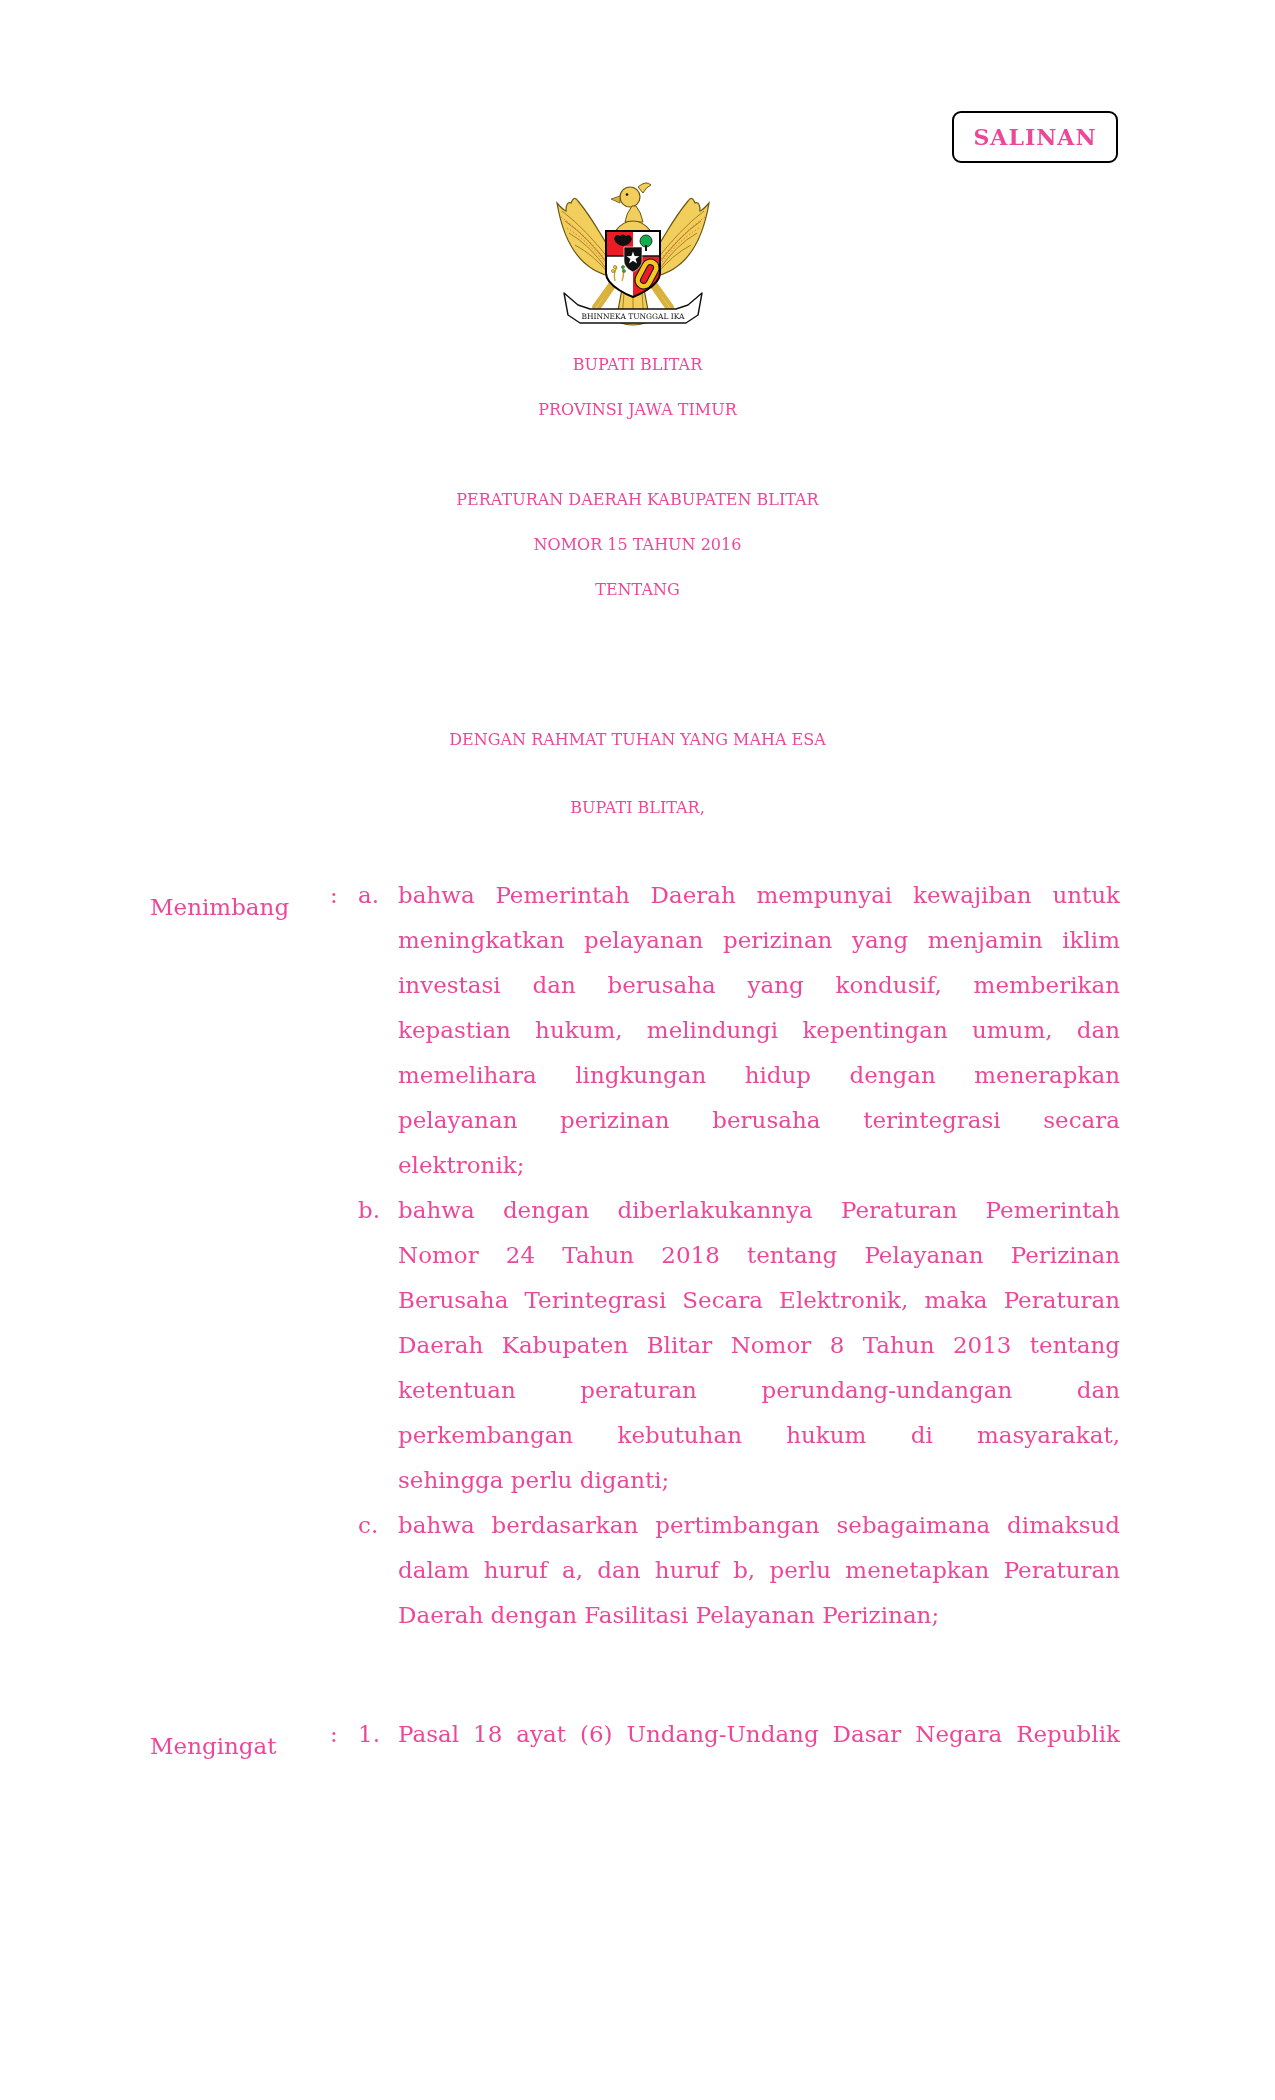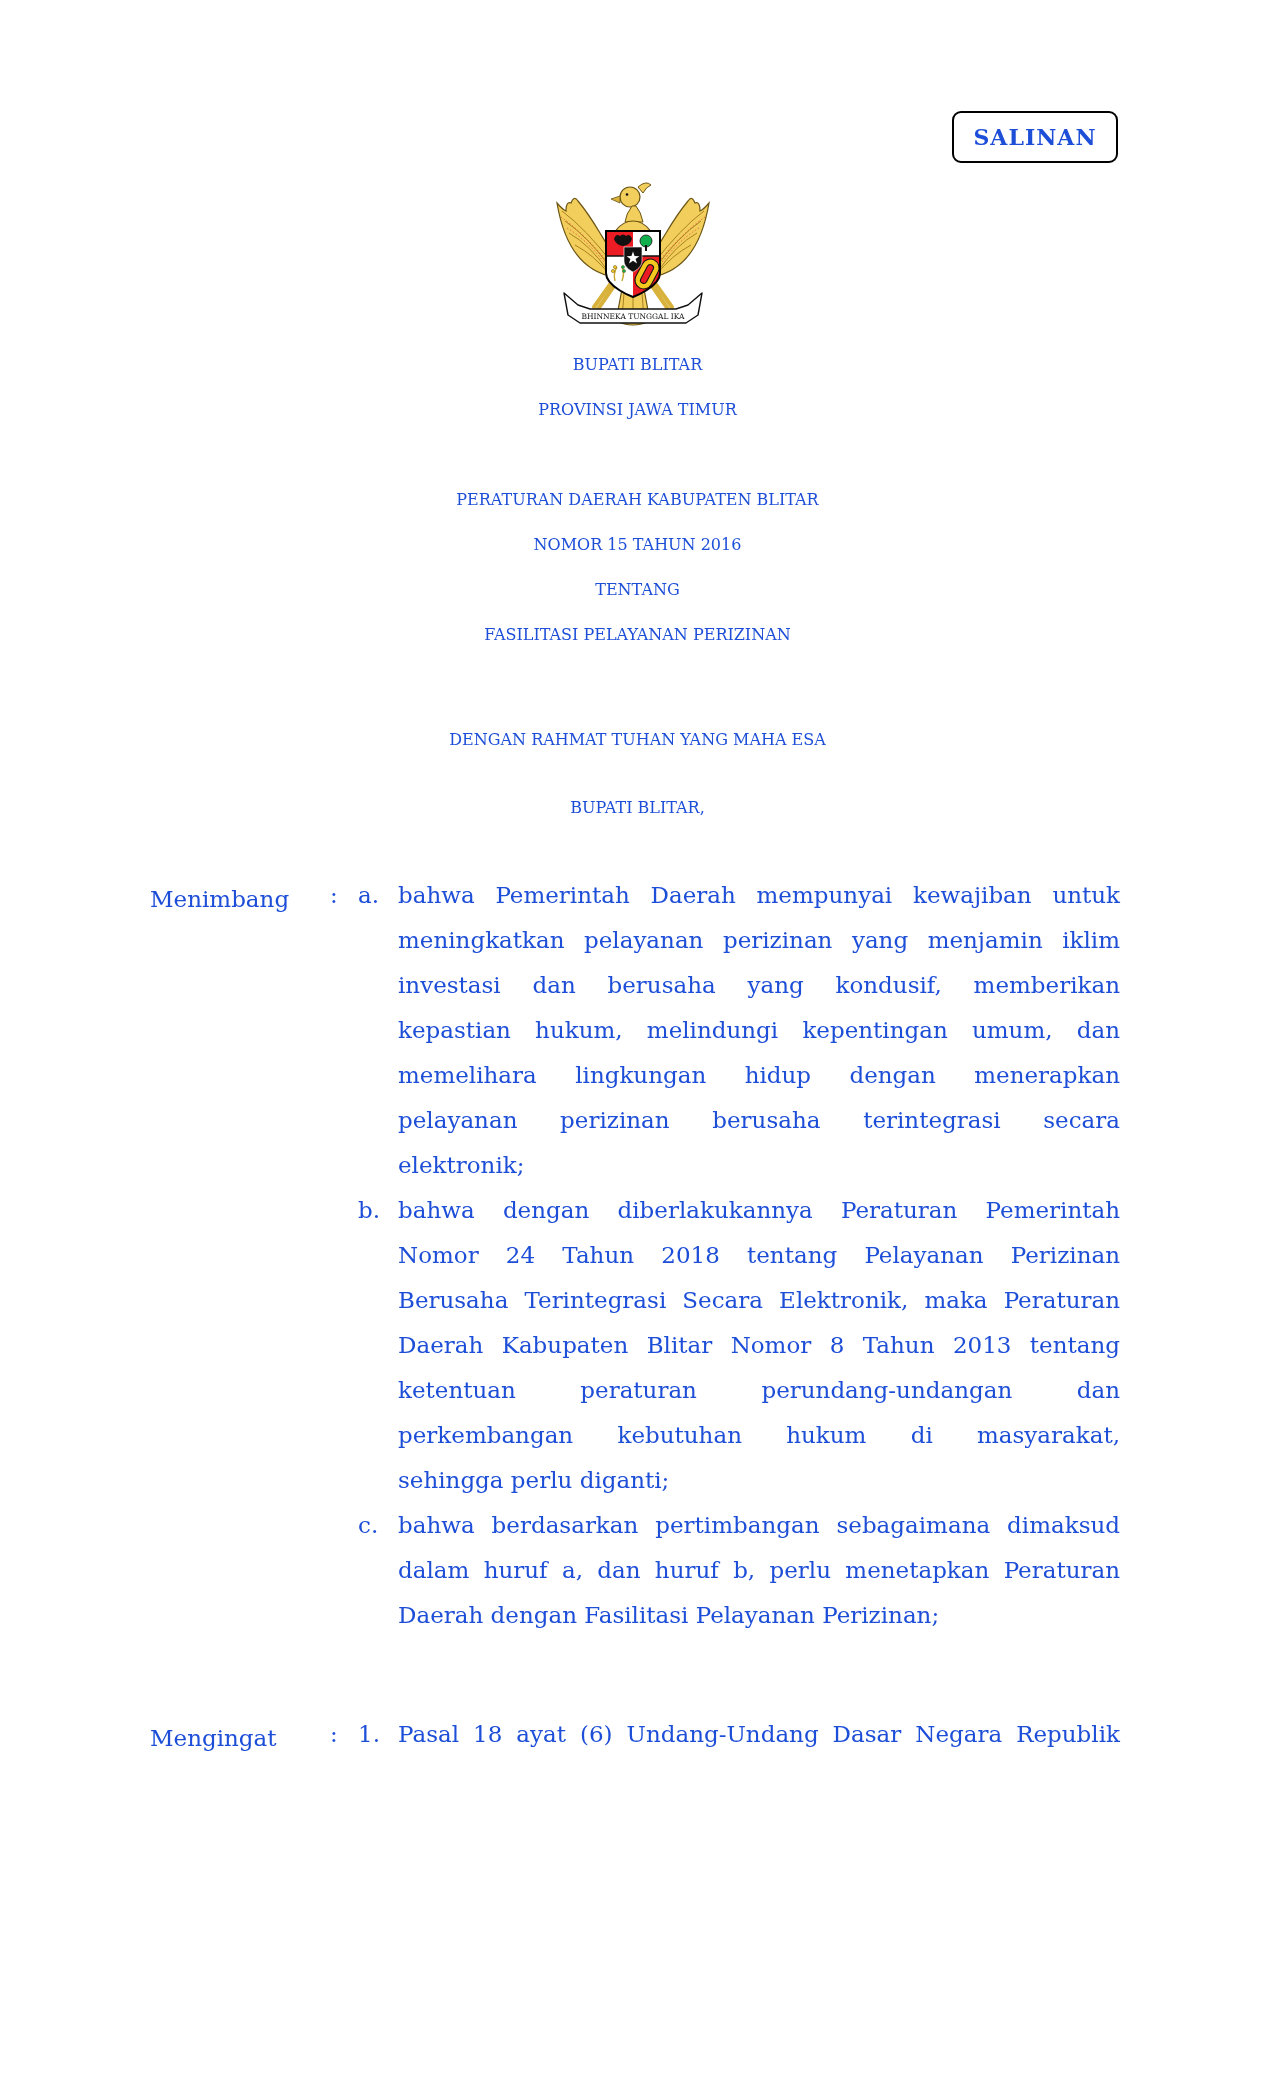--- a/index.html
+++ b/index.html
@@ -2,21 +2,21 @@
 <html><head>
 <meta charset="utf-8">
 <style>
   html,body{margin:0;padding:0;background:#ffffff;}
   .page{
     position:relative;
     width:1275px;
     height:2100px;
     background:#ffffff;
     font-family:"DejaVu Serif", serif;
-    color:#1d4ed8;
+    color:#ec4899;
     overflow:hidden;
   }
   
   .salinan-box{
     position:absolute;
     left:952px; top:111px;
     width:166px; height:52px;
     border:2.5px solid #000;
     border-radius:9px;
     display:flex; align-items:center; justify-content:center;
@@ -42,21 +42,21 @@
     line-height:24px;
     white-space:nowrap;
   }
   
   .section{
     position:absolute;
     left:150px;
     width:975px;
     font-size:23px;
   }
-  .sec-label{position:absolute;left:0;top:4px;line-height:45px;}
+  .sec-label{position:absolute;left:0;top:12px;line-height:45px;}
   .sec-colon{position:absolute;left:180px;top:0;line-height:45px;}
   .items{margin-left:208px;}
   .item{display:flex;}
   .marker{width:40px;flex:none;line-height:45px;}
   .text{width:722px;flex:none;}
   .line{
     line-height:45px;
     text-align:justify;
     text-align-last:justify;
   }
@@ -142,21 +142,20 @@
       </g>
     </svg>
   </div>
 
   <div class="h" style="top:353px">BUPATI BLITAR</div>
   <div class="h" style="top:398px">PROVINSI JAWA TIMUR</div>
 
   <div class="h" style="top:488px">PERATURAN DAERAH KABUPATEN BLITAR</div>
   <div class="h" style="top:533px">NOMOR 15 TAHUN 2016</div>
   <div class="h" style="top:578px">TENTANG</div>
-  <div class="h" style="top:623px">FASILITASI PELAYANAN PERIZINAN</div>
 
   <div class="h" style="top:728px">DENGAN RAHMAT TUHAN YANG MAHA ESA</div>
   <div class="h" style="top:796px">BUPATI BLITAR,</div>
 
   <div class="section" style="top:873px">
       <div class="sec-label">Menimbang</div>
       <div class="sec-colon">:</div>
       <div class="items">
         <div class="item">
           <div class="marker">a.</div>

